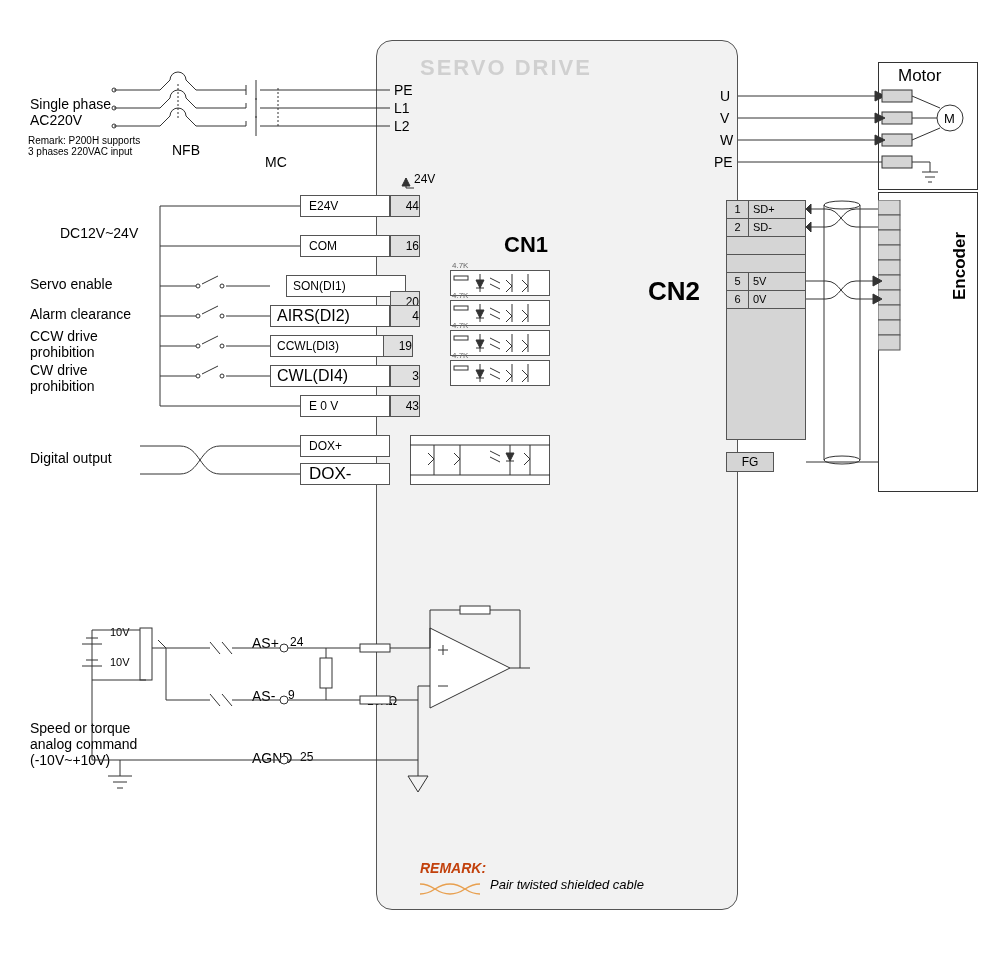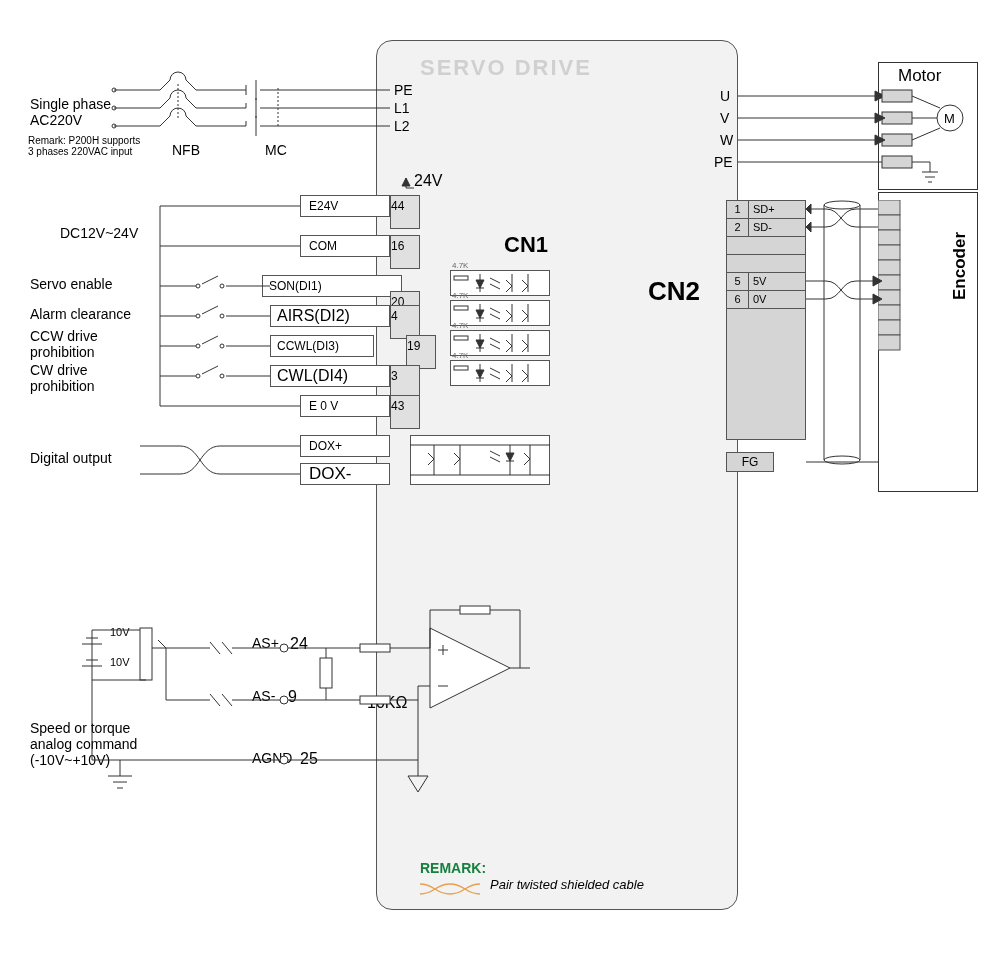--- a/index.html
+++ b/index.html
@@ -1,43 +1,43 @@
 <!DOCTYPE html>
 <html><head>
 <meta charset="utf-8">
 <style>
   * { box-sizing: border-box; }
   body { margin: 0; font-family: Arial, sans-serif; background: #fff; width: 1000px; height: 957px; position: relative; overflow: hidden; }
   .main-box { position: absolute; left: 376px; top: 40px; width: 362px; height: 870px; background: #f2f2f2; border: 1.5px solid #555; border-radius: 16px; }
   .title { position: absolute; left: 420px; top: 55px; font-size: 22px; font-weight: bold; color: #d0d0d0; letter-spacing: 2px; }
   .lbl { position: absolute; font-size: 14px; color: #000; }
-  .lbl-sm { font-size: 16px; }
+  .lbl-sm { font-size: 12px; }
   .lbl-lg { font-size: 18px; font-weight: bold; }
   .lbl-tiny { font-size: 8px; color: #666; }
   .terminal-box { position: absolute; background: #fff; border: 1px solid #555; width: 90px; height: 22px; }
-  .pin-box { position: absolute; background: #e0e0e0; border: 1px solid #555; width: 30px; height: 34px; text-align: left; font-size: 12px; line-height: 20px; }
+  .pin-box { position: absolute; background: #e0e0e0; border: 1px solid #555; width: 30px; height: 22px; text-align: right; font-size: 12px; line-height: 20px; }
   .opto-box { position: absolute; background: #fff; border: 1px solid #555; width: 100px; height: 26px; }
   .cn2-strip { position: absolute; background: #d5d5d5; border: 1px solid #555; }
   .motor-box { position: absolute; background: #fff; border: 1.5px solid #333; }
-  .remark-lbl { color: #15803d; font-weight: bold; }
+  .remark-lbl { color: #c2410c; font-weight: bold; font-style: italic; }
   .remark-txt { font-style: italic; font-size: 13px; }
   svg.wire { position: absolute; pointer-events: none; }
 </style>
 </head>
 <body>
 
 <div class="main-box"></div>
 <div class="title">SERVO DRIVE</div>
 
 <div class="lbl" style="left:30px;top:96px;white-space:pre">Single phase
 AC220V</div>
 <div class="lbl lbl-sm" style="left:28px;top:135px;font-size:10px;white-space:pre">Remark: P200H supports
 3 phases 220VAC input</div>
 <div class="lbl" style="left:172px;top:142px">NFB</div>
-<div class="lbl" style="left:265px;top:142px">MC</div>
+<div class="lbl" style="left:265px;top:154px">MC</div>
 
 <div class="lbl" style="left:394px;top:82px">PE</div>
 <div class="lbl" style="left:394px;top:100px">L1</div>
 <div class="lbl" style="left:394px;top:118px">L2</div>
 
 <svg class="wire" style="left:0;top:0" width="400" height="200">
   <g stroke="#333" stroke-width="1" fill="none">
     <line x1="114" y1="90" x2="160" y2="90"></line>
       <circle cx="114" cy="90" r="2"></circle>
     <line x1="114" y1="108" x2="160" y2="108"></line>
@@ -82,28 +82,28 @@
 <div class="lbl lbl-lg" style="left:648px;top:276px;font-size:26px">CN2</div>
 
 <div class="lbl" style="left:60px;top:225px">DC12V~24V</div>
 
 <div class="terminal-box" style="left:300px;top:195px"><span style="padding-left:8px;font-size:12px;line-height:20px">E24V</span></div>
 <div class="pin-box" style="left:390px;top:195px"><span>44</span></div>
 
 <div class="terminal-box" style="left:300px;top:235px"><span style="padding-left:8px;font-size:12px;line-height:20px">COM</span></div>
 <div class="pin-box" style="left:390px;top:235px"><span>16</span></div>
 
-<div class="terminal-box" style="left:262px;top:275px;width:140px"><span style="padding-left:6px;font-size:12px;line-height:20px">SON(DI1)</span></div>
+<div class="terminal-box" style="left:286px;top:275px;width:120px"><span style="padding-left:6px;font-size:12px;line-height:20px">SON(DI1)</span></div>
 <div class="pin-box" style="left:390px;top:291px"><span>20</span></div>
 
 <div class="terminal-box" style="left:270px;top:305px;width:120px"><span style="padding-left:6px;font-size:16px;line-height:20px">AIRS(DI2)</span></div>
 <div class="pin-box" style="left:390px;top:305px"><span>4</span></div>
 
-<div class="terminal-box" style="left:270px;top:335px;width:104px"><span style="padding-left:6px;font-size:12px;line-height:20px">CCWL(DI3)</span></div>
-<div class="pin-box" style="left:406px;top:335px"><span>19</span></div>
+<div class="terminal-box" style="left:270px;top:335px;width:120px"><span style="padding-left:6px;font-size:12px;line-height:20px">CCWL(DI3)</span></div>
+<div class="pin-box" style="left:383px;top:335px"><span>19</span></div>
 
 <div class="terminal-box" style="left:270px;top:365px;width:120px"><span style="padding-left:6px;font-size:16px;line-height:20px">CWL(DI4)</span></div>
 <div class="pin-box" style="left:390px;top:365px"><span>3</span></div>
 
 <div class="terminal-box" style="left:300px;top:395px"><span style="padding-left:8px;font-size:12px;line-height:20px">E 0 V</span></div>
 <div class="pin-box" style="left:390px;top:395px"><span>43</span></div>
 
 <div class="terminal-box" style="left:300px;top:435px"><span style="padding-left:8px;font-size:12px;line-height:20px">DOX+</span></div>
 <div class="terminal-box" style="left:300px;top:463px"><span style="padding-left:8px;font-size:17px;line-height:20px">DOX-</span></div>
 

